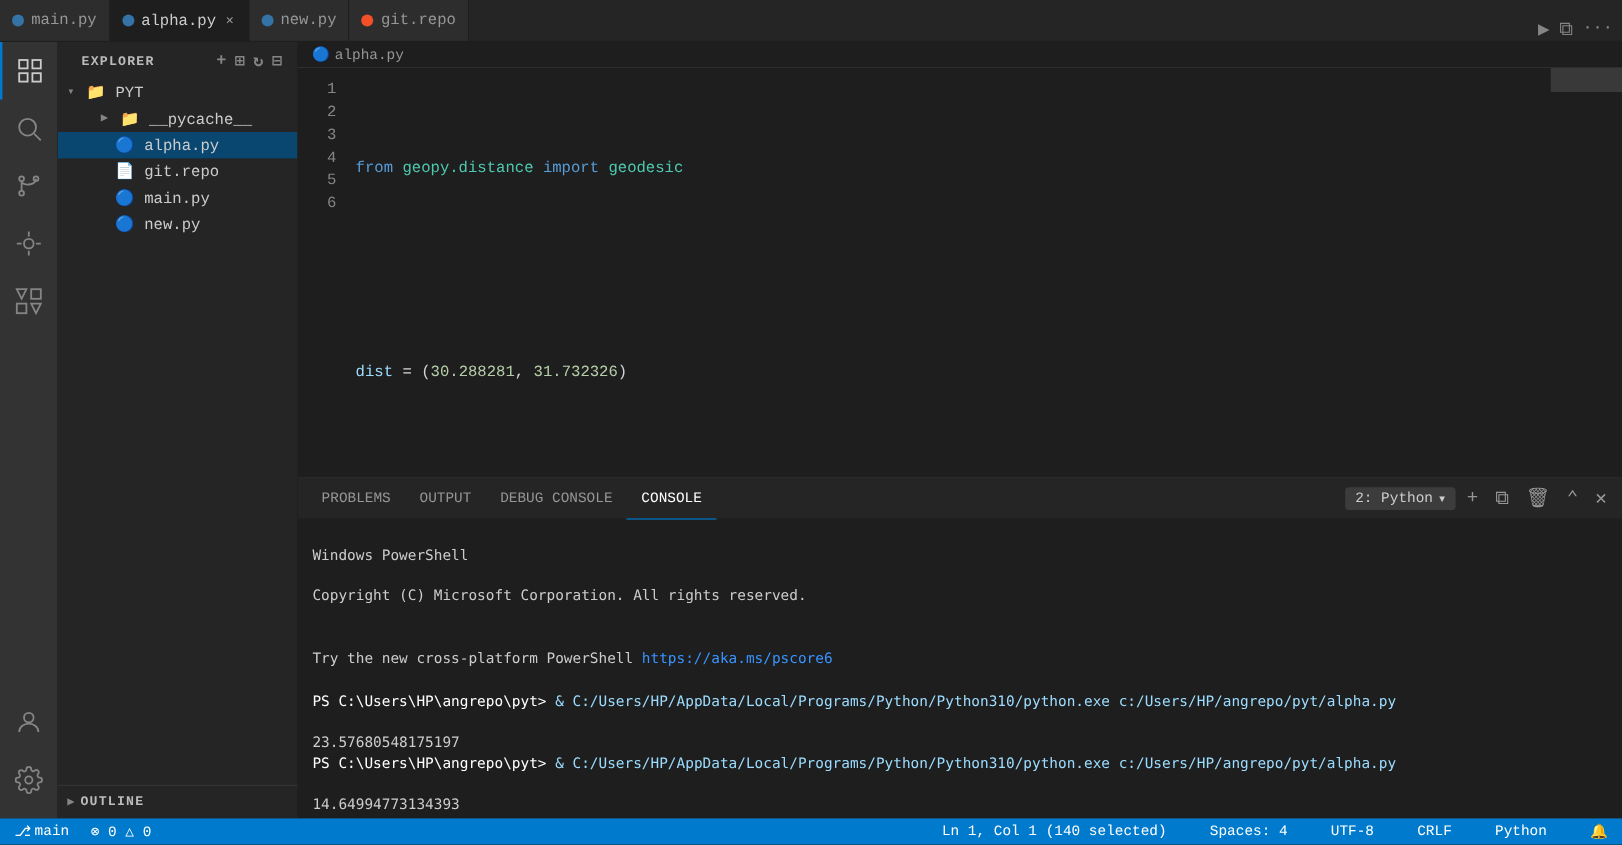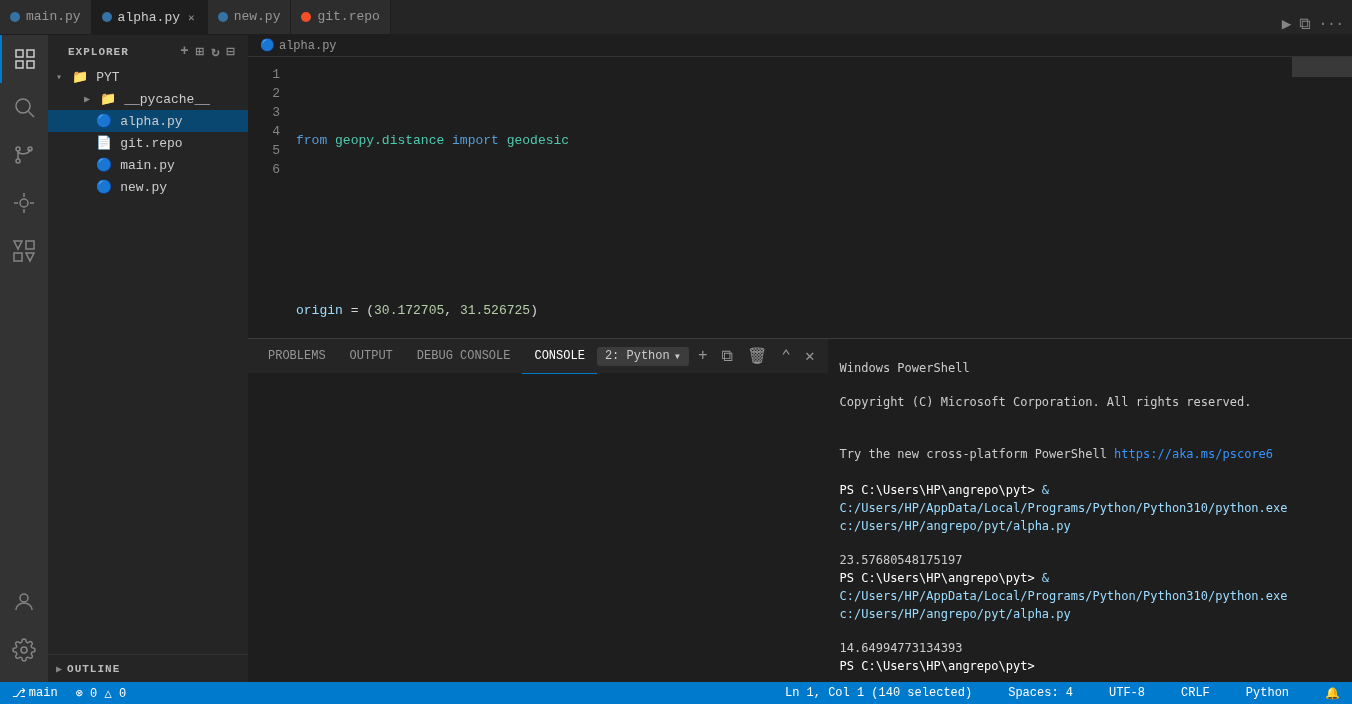--- a/index.html
+++ b/index.html
@@ -220,24 +220,24 @@
       position: absolute;
       top: 0;
       left: 0;
       right: 0;
       height: 20px;
       background: rgba(121, 121, 121, 0.3);
     }
 
     
     .terminal-panel {
-      height: 344px;
+      height: 285px;
       background: #1e1e1e;
       display: flex;
-      flex-direction: row;
+      flex-direction: column;
       flex-shrink: 0;
       border-top: 1px solid #3d3d3d;
     }
     .terminal-tabs {
       height: 35px;
       background: #252526;
       display: flex;
       align-items: center;
       padding: 0 8px;
       gap: 0;
@@ -498,21 +498,20 @@
           <div>1</div>
           <div>2</div>
           <div>3</div>
           <div>4</div>
           <div>5</div>
           <div>6</div>
         </div>
         <div class="code-content">
           <span class="code-line"><span class="kw">from</span> <span class="mod">geopy.distance</span> <span class="kw">import</span> <span class="cls">geodesic</span></span>
           <span class="code-line"></span>
-          <span class="code-line"><span class="var">origin</span> <span class="punct">=</span> <span class="punct">(</span><span class="num">30.172705</span><span class="punct">,</span> <span class="num">31.526725</span><span class="punct">)</span></span>
           <span class="code-line"><span class="var">dist</span> <span class="punct">=</span> <span class="punct">(</span><span class="num">30.288281</span><span class="punct">,</span> <span class="num">31.732326</span><span class="punct">)</span></span>
           <span class="code-line"></span>
           <span class="code-line"><span class="fn">print</span><span class="punct">(</span><span class="fn">geodesic</span><span class="punct">(</span><span class="var">origin</span><span class="punct">,</span> <span class="var">dist</span><span class="punct">).</span><span class="var">miles</span><span class="punct">)</span></span>
         </div>
         <div class="minimap">
           <div class="minimap-highlight"></div>
         </div>
       </div>
 
       <div class="terminal-panel">

